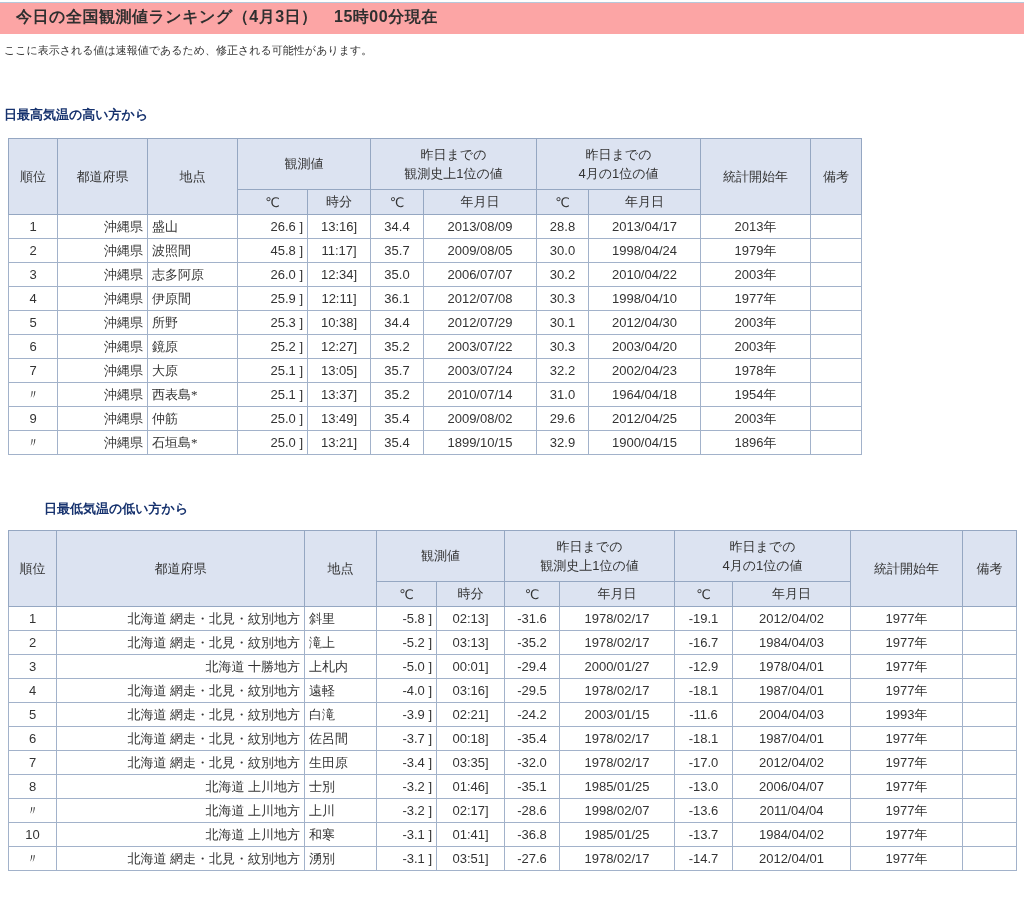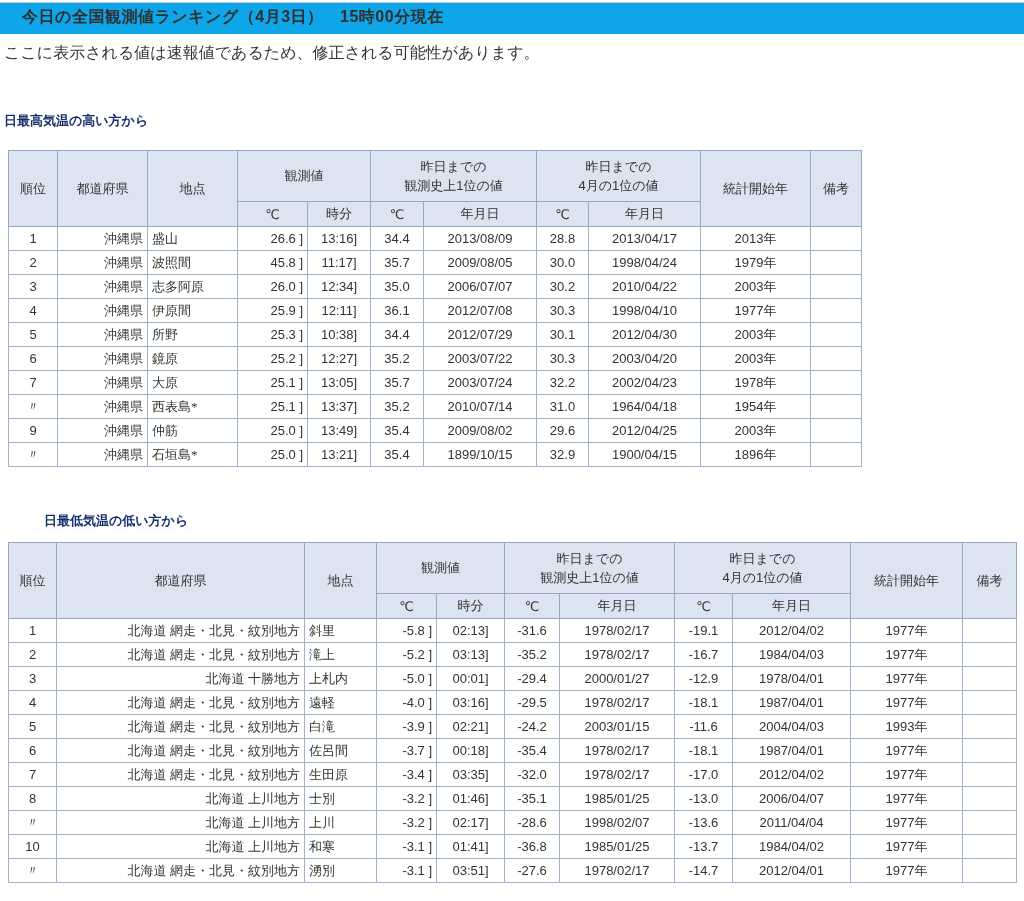--- a/index.html
+++ b/index.html
@@ -5,43 +5,43 @@
   * { box-sizing: border-box; }
   html, body { margin: 0; padding: 0; }
   body {
     width: 1024px;
     background: #ffffff;
     color: #333333;
     font-family: "Liberation Sans", "DejaVu Sans", sans-serif;
   }
   .title-bar {
     margin-top: 2px;
-    background: #0ea5e9;
+    background: #fca5a5;
     border-top: 1px solid #b6c8db;
-    padding: 4px 10px 6px 22px;
+    padding: 4px 10px 6px 16px;
   }
   .title-bar h1 {
     margin: 0;
     font-size: 16px;
     font-weight: bold;
     color: #2f2f2f;
     letter-spacing: 0.5px;
   }
   .note {
-    font-size: 16px;
+    font-size: 11px;
     padding: 9px 0 0 4px;
     color: #333333;
   }
   .section-heading {
     font-size: 13px;
     font-weight: bold;
     color: #16326e;
     padding-left: 4px;
   }
-  .sh1 { margin-top: 48px; margin-bottom: 20px; }
+  .sh1 { margin-top: 48px; margin-bottom: 14px; }
   .sh2 { margin-top: 45px; margin-bottom: 12px; margin-left: 40px; }
   table.rank-table {
     border-collapse: collapse;
     table-layout: fixed;
     margin-left: 8px;
     font-size: 13px;
     border: 1px solid #8296b4;
   }
   .rank-table th {
     background: #dce3f1;

